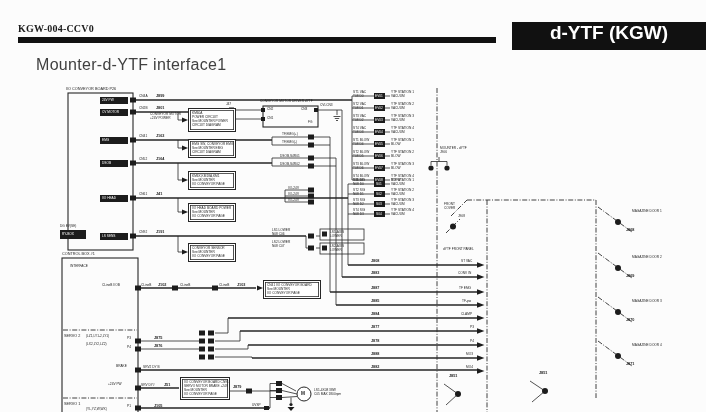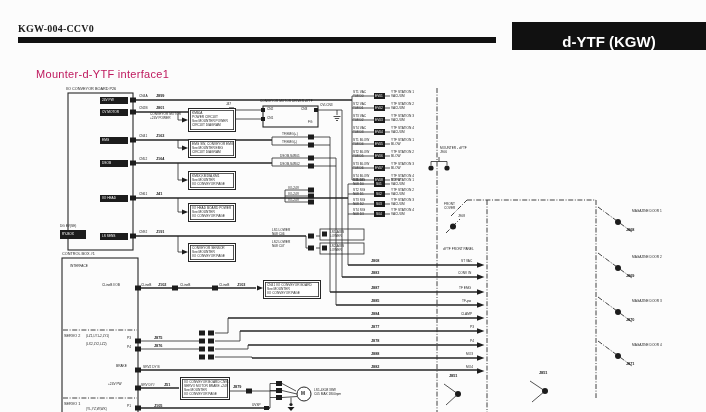--- a/index.html
+++ b/index.html
@@ -14,22 +14,22 @@
   .f8b{font-size:9.5px;font-weight:700}
   .w{color:#fff}
   .bb{position:absolute;background:#1c1c1c;overflow:hidden}
   .nb{position:absolute;background:#fff;border:1px solid #262626;
       box-shadow:inset 0 0 0 1px #fff, inset 0 0 0 1.8px #262626}
   .hdr-code{position:absolute;left:18px;top:23px;font-family:"Liberation Serif",serif;
             font-weight:700;font-size:10px;letter-spacing:.2px}
   .hdr-bar{position:absolute;left:18px;top:37px;width:478px;height:6px;background:#111}
   .hdr-badge{position:absolute;left:512px;top:22px;width:194px;height:28px;background:#111;
              color:#fff;text-align:center}
-  .hdr-badge span{display:inline-block;margin-top:11px;font-size:15px;font-weight:700}
-  .pg-title{position:absolute;left:36px;top:68px;font-size:11px;color:#be185d;letter-spacing:.3px}
+  .hdr-badge span{display:inline-block;margin-top:0;font-size:19px;font-weight:700}
+  .pg-title{position:absolute;left:36px;top:56px;font-size:16px;color:#404040;letter-spacing:.3px}
   svg.lines{position:absolute;left:0;top:0}
 </style>
 </head>
 <body>
 
 <div class="page">
 
   <div class="hdr-code">KGW-004-CCV0</div>
   <div class="hdr-bar"></div>
   <div class="hdr-badge"><span>d-YTF (KGW)</span></div>

